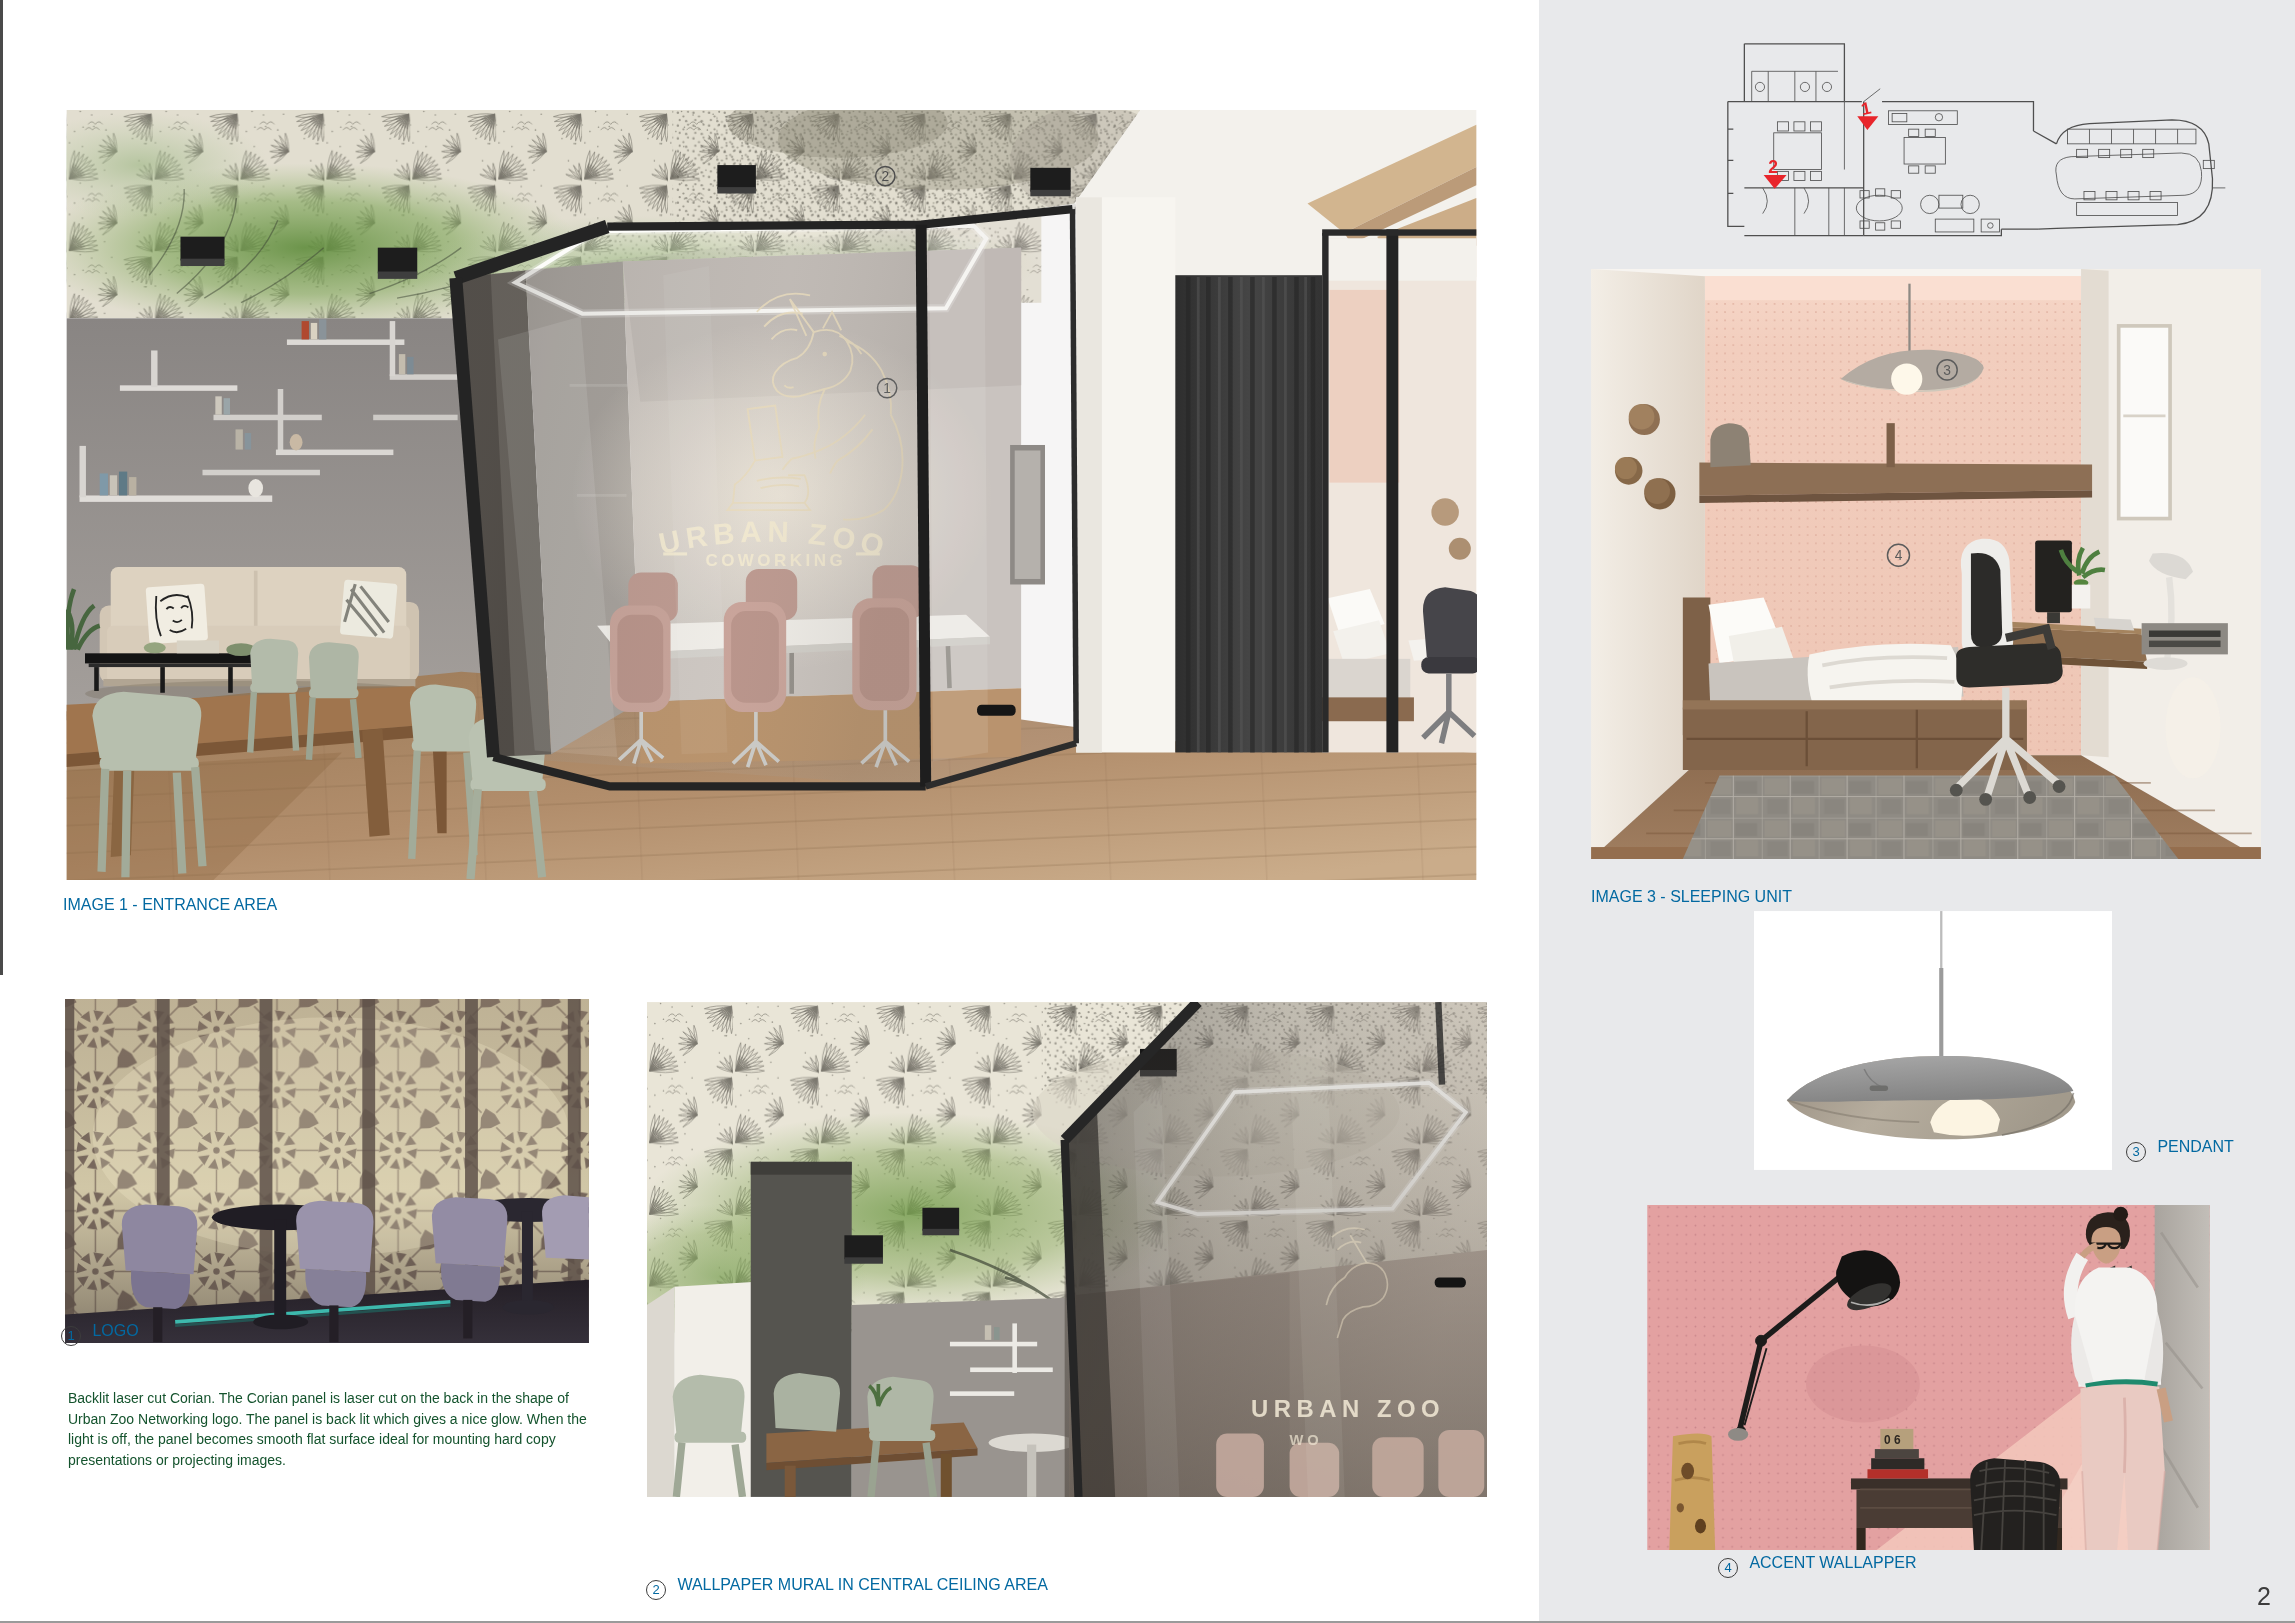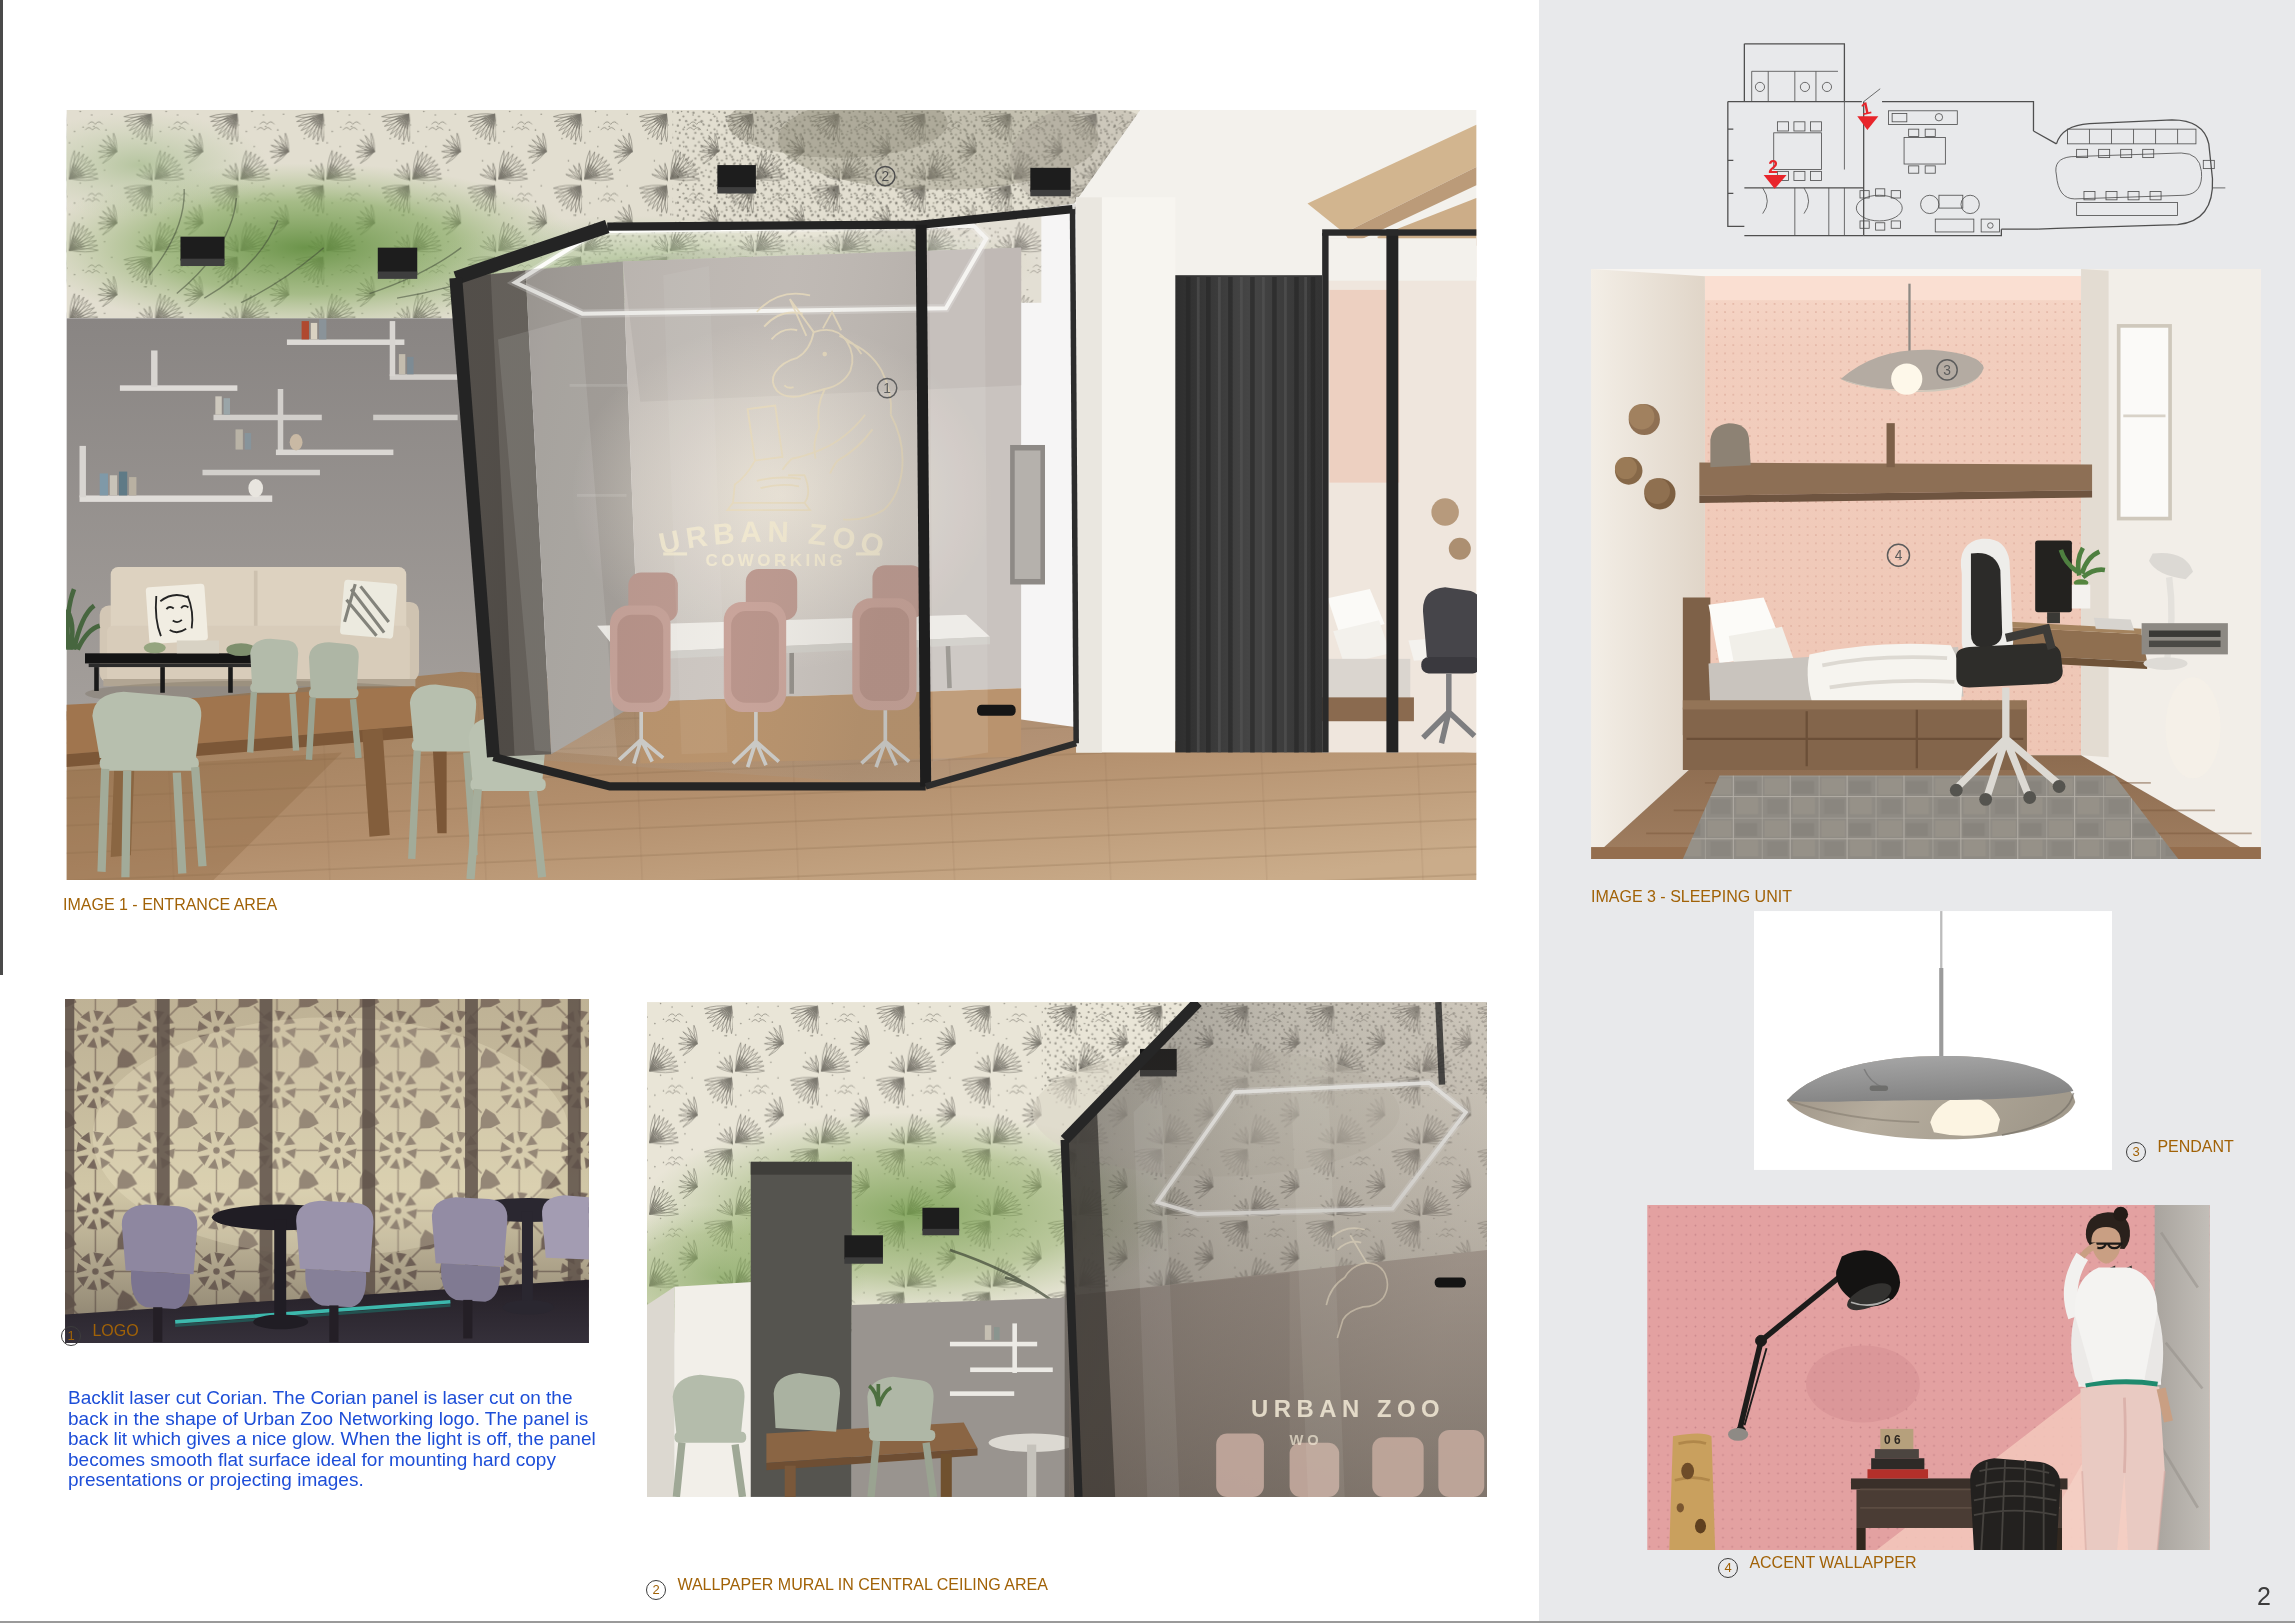--- a/index.html
+++ b/index.html
@@ -1,18 +1,18 @@
 <!DOCTYPE html>
 <html style="font-size:14.7px"><head>
 <meta charset="utf-8">
 <style>
 html,body{margin:0;padding:0}
 body{width:2296px;height:1624px;position:relative;background:#ffffff;font-family:"Liberation Sans",sans-serif;overflow:hidden}
 .abs{position:absolute}
-.cap{font-size:16px;color:#a16207;white-space:nowrap;letter-spacing:0}
+.cap{font-size:16px;color:#0369a1;white-space:nowrap;letter-spacing:0}
 .circ{display:inline-block;width:18.4px;height:18.4px;border:1.4px solid #3c3c3c;border-radius:50%;font-size:13px;line-height:18.4px;text-align:center;vertical-align:-3.7px;margin-right:11px}
 </style>
 </head>
 <body>
 
 <div class="abs" style="left:1539px;top:0;width:757px;height:1624px;background:#e8e9eb"></div>
 
 <div class="abs" style="left:0;top:0;width:2.8px;height:975px;background:#4a4a4a"></div>
 
 <div class="abs" style="left:0;top:1621px;width:2296px;height:2.8px;background:#9a9a9a"></div>
@@ -453,21 +453,21 @@
 <rect x="434" y="328" width="10" height="42" fill="#241f26"></rect>
 </g>
 
 <g>
 <path d="M520,236 Q518,216 544,214 L571,216 L571,284 L524,282 Z" fill="#a39cb2"></path>
 </g>
 </svg>
 
 <div class="abs cap" style="left:61px;top:1322px"><span class="circ">1</span>LOGO</div>
 
-<div class="abs" style="left:68px;top:1388px;width:534px;font-size:19px;line-height:20.5px;color:#1d4ed8">Backlit laser cut Corian. The Corian panel is laser cut on the back in the shape of Urban Zoo Networking logo. The panel is back lit which gives a nice glow. When the light is off, the panel becomes smooth flat surface ideal for mounting hard copy presentations or projecting images.</div>
+<div class="abs" style="left:68px;top:1388px;width:534px;font-size:14px;line-height:20.5px;color:#14532d">Backlit laser cut Corian. The Corian panel is laser cut on the back in the shape of Urban Zoo Networking logo. The panel is back lit which gives a nice glow. When the light is off, the panel becomes smooth flat surface ideal for mounting hard copy presentations or projecting images.</div>
 
 <svg class="abs" style="left:647px;top:1002px" width="840" height="495" viewBox="0 0 915 539">
 <defs>
 <radialGradient id="g2green1" cx="0.5" cy="0.5" r="0.5">
  <stop offset="0" stop-color="#6f9947" stop-opacity="0.8"></stop>
         <stop offset="0.6" stop-color="#8cab62" stop-opacity="0.5"></stop>
         <stop offset="1" stop-color="#a0bb7e" stop-opacity="0"></stop>
 </radialGradient>
 <linearGradient id="g2dim" x1="0" y1="0" x2="0" y2="1">
  <stop offset="0" stop-color="#6b635c" stop-opacity="0.12"></stop>

